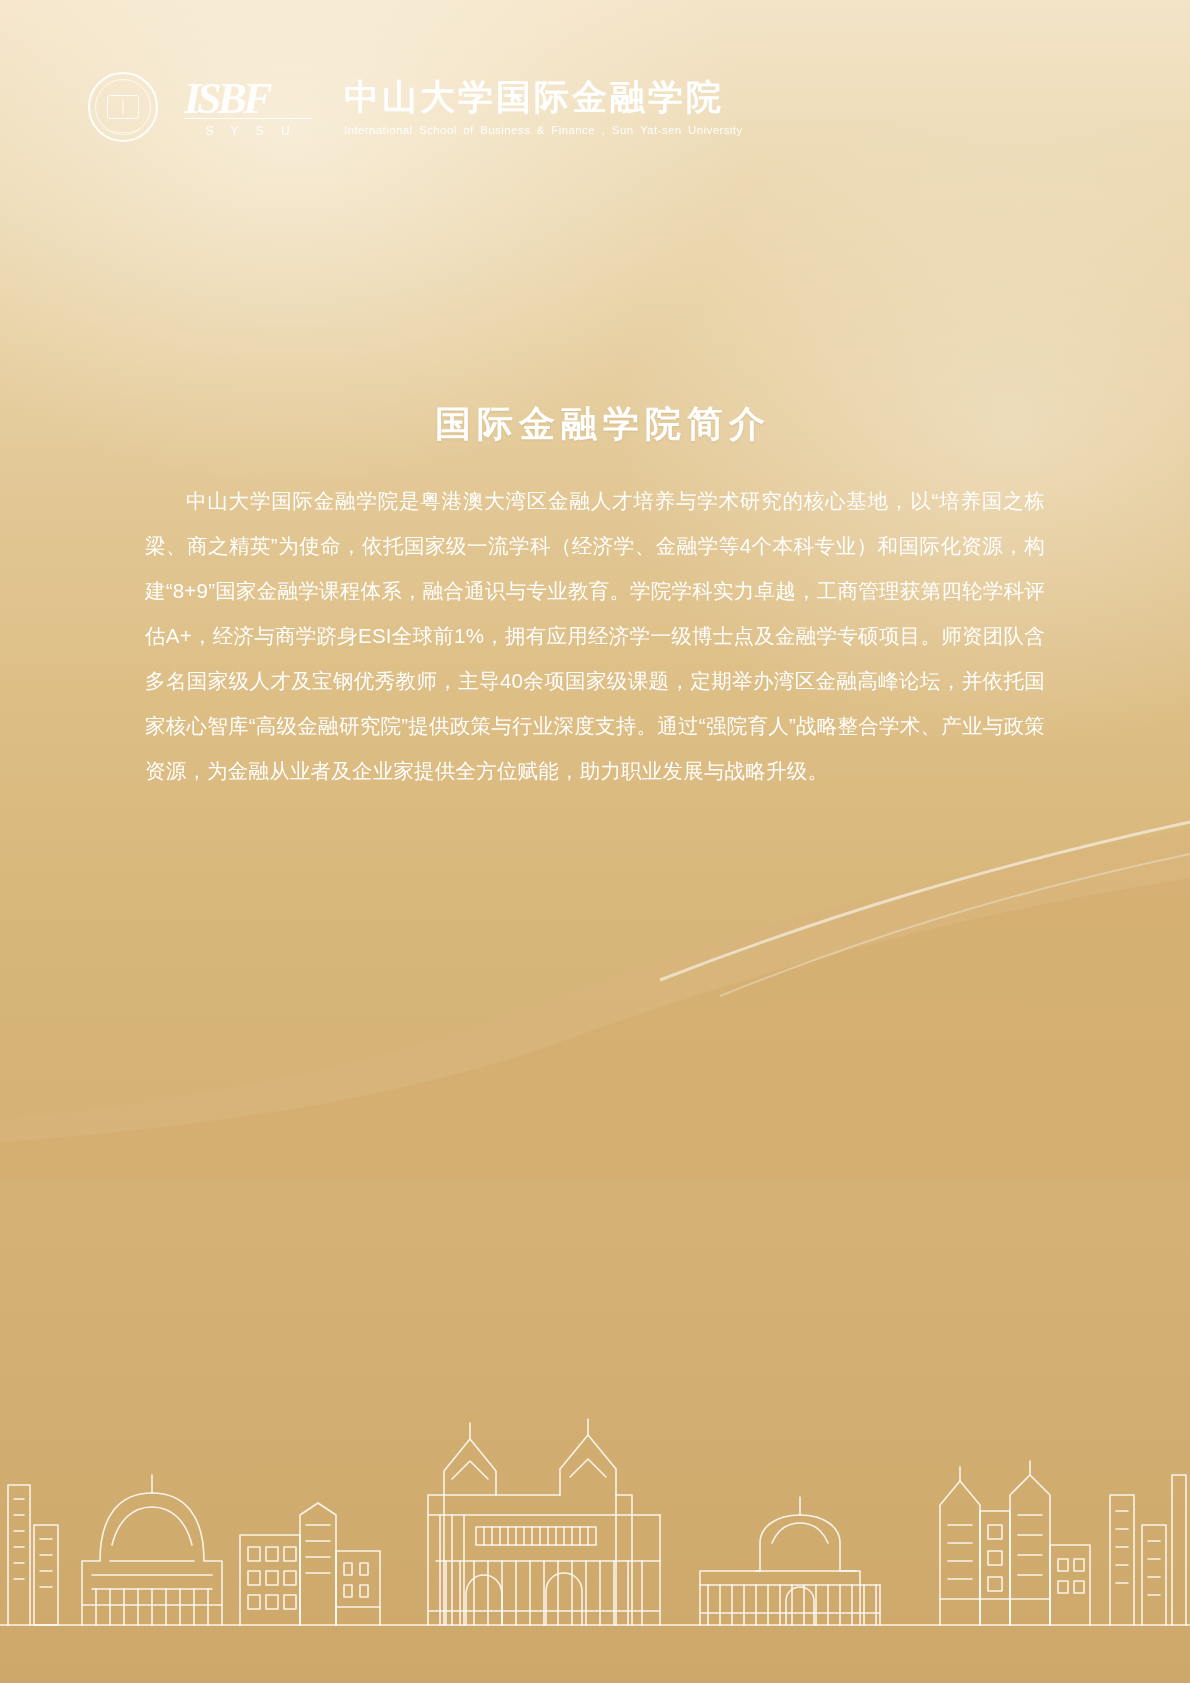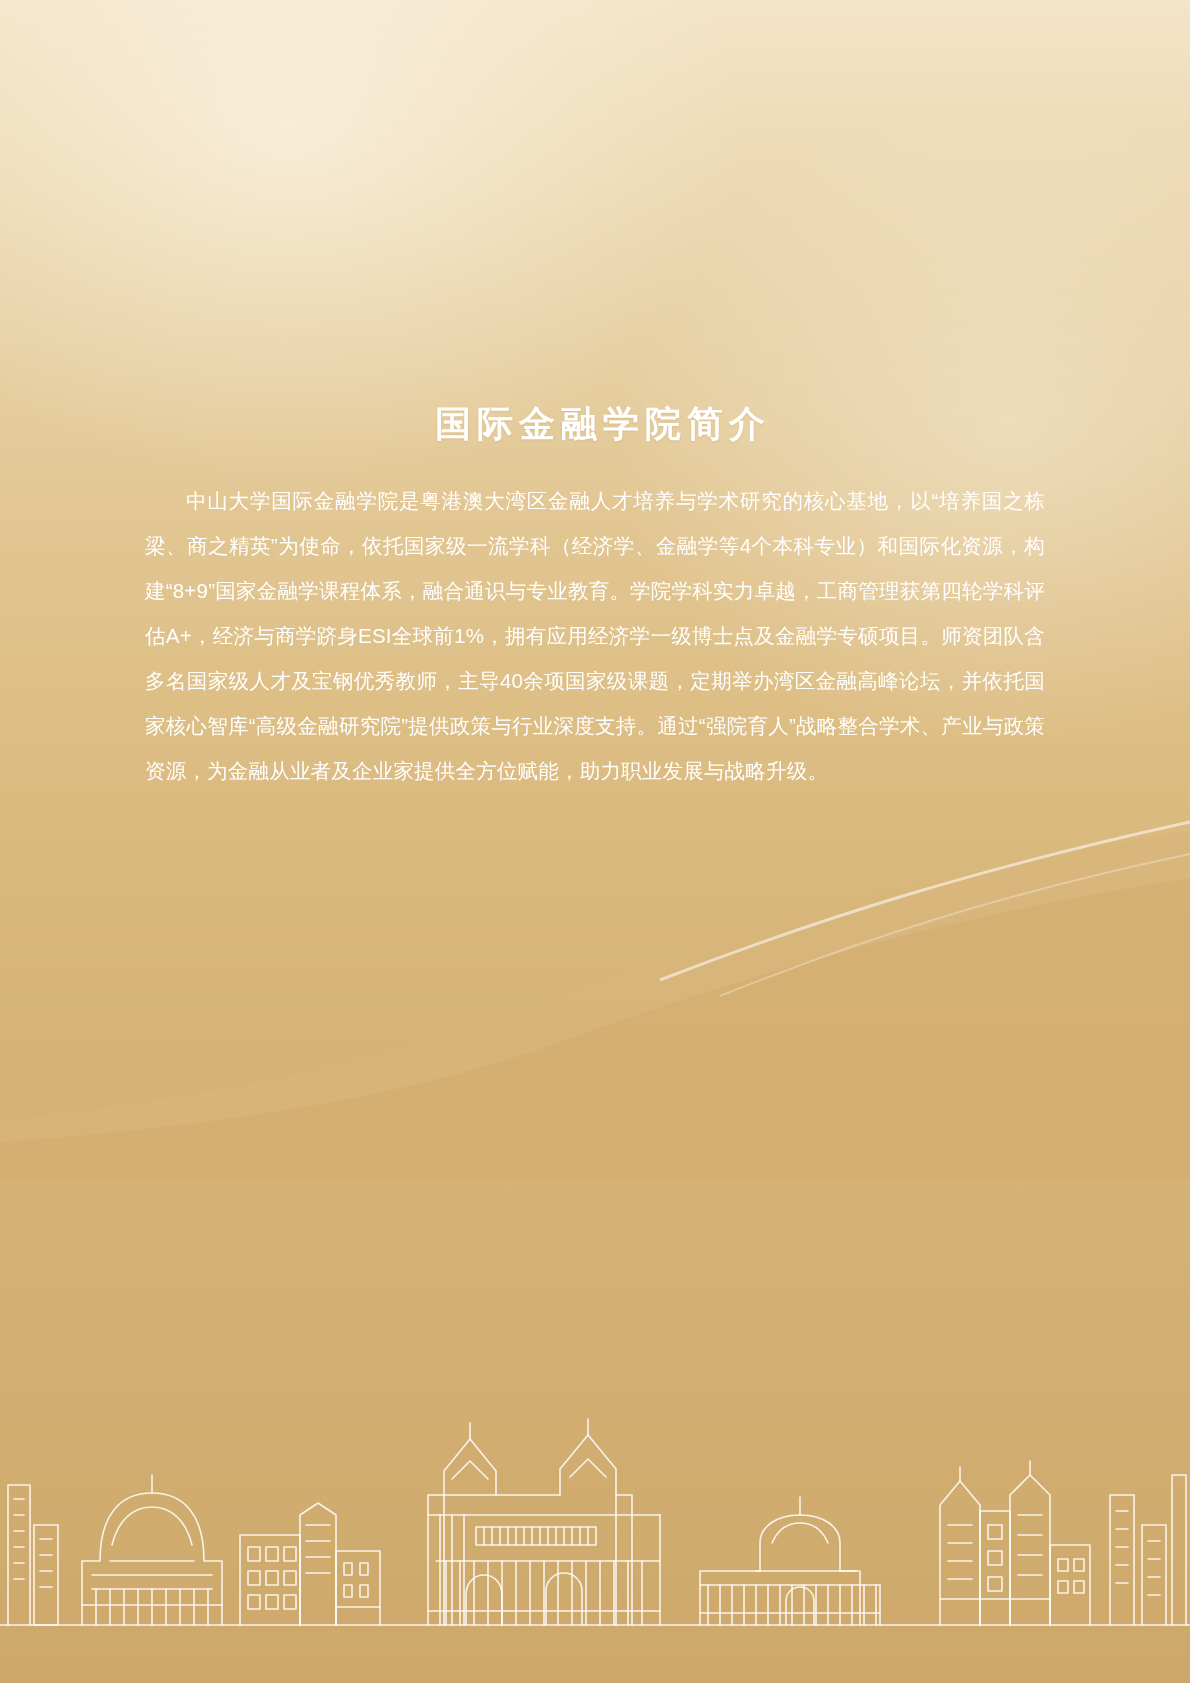--- a/index.html
+++ b/index.html
@@ -217,20 +217,37 @@
 
   <div class="swoosh" style="top:820px;">
     <svg width="1190" height="360" viewBox="0 0 1190 360" fill="none" xmlns="http://www.w3.org/2000/svg">
       <path d="M1190 10 C 900 60, 700 120, 520 190 C 380 244, 200 280, 0 300 L 0 360 L 1190 360 Z" fill="#d8b47b" opacity="0.55"></path>
       <path d="M1190 58 C 950 96, 760 150, 560 222 C 400 280, 200 308, 0 322 L 0 360 L 1190 360 Z" fill="#d3ab6d" opacity="0.55"></path>
       <path d="M1190 2 C 980 48, 820 98, 660 160" stroke="#ffffff" stroke-opacity="0.55" stroke-width="3" fill="none"></path>
       <path d="M1190 34 C 1000 74, 860 120, 720 176" stroke="#ffffff" stroke-opacity="0.30" stroke-width="2" fill="none"></path>
     </svg>
   </div>
 
+  <div class="header">
+    <div class="seal">
+      <div class="seal-inner"></div>
+      <div class="seal-arc"></div>
+    </div>
+
+    <div class="isbf">
+      <div class="isbf-mark">ISBF</div>
+      <div class="isbf-rule"></div>
+      <div class="isbf-sub">S Y S U</div>
+    </div>
+
+    <div class="titles">
+      <div class="title-cn">中山大学国际金融学院</div>
+      <div class="title-en">International School of Business &amp; Finance , Sun Yat-sen University</div>
+    </div>
+  </div>
 
   <div class="doc-title">国际金融学院简介</div>
 
   <div class="body-text">中山大学国际金融学院是粤港澳大湾区金融人才培养与学术研究的核心基地，以“培养国之栋梁、商之精英”为使命，依托国家级一流学科（经济学、金融学等4个本科专业）和国际化资源，构建“8+9”国家金融学课程体系，融合通识与专业教育。学院学科实力卓越，工商管理获第四轮学科评估A+，经济与商学跻身ESI全球前1%，拥有应用经济学一级博士点及金融学专硕项目。师资团队含多名国家级人才及宝钢优秀教师，主导40余项国家级课题，定期举办湾区金融高峰论坛，并依托国家核心智库“高级金融研究院”提供政策与行业深度支持。通过“强院育人”战略整合学术、产业与政策资源，为金融从业者及企业家提供全方位赋能，助力职业发展与战略升级。</div>
 
   <div class="skyline">
     <svg width="1190" height="260" viewBox="0 0 1190 260" fill="none" xmlns="http://www.w3.org/2000/svg" stroke="#ffffff" stroke-opacity="0.85" stroke-width="1.6" stroke-linejoin="round" stroke-linecap="round">
 
       <path d="M8 110 L8 250 M8 110 L30 110 L30 250 M14 124 h10 M14 140 h10 M14 156 h10 M14 172 h10 M14 188 h10 M14 204 h10"></path>
       <path d="M34 150 L34 250 L58 250 L58 150 Z M40 164 h12 M40 180 h12 M40 196 h12 M40 212 h12"></path>

